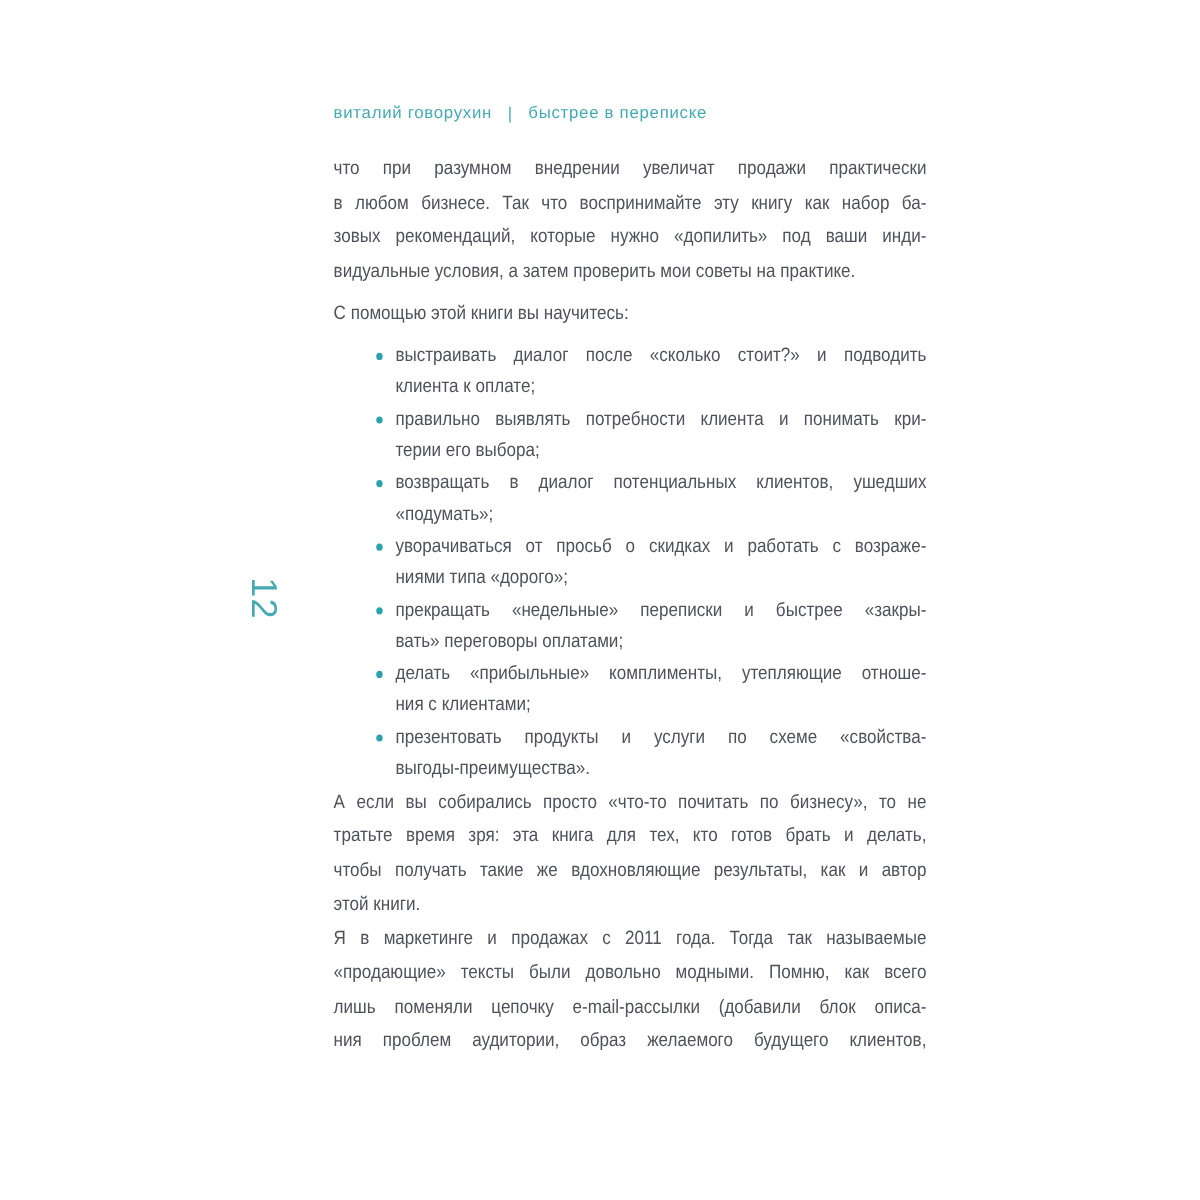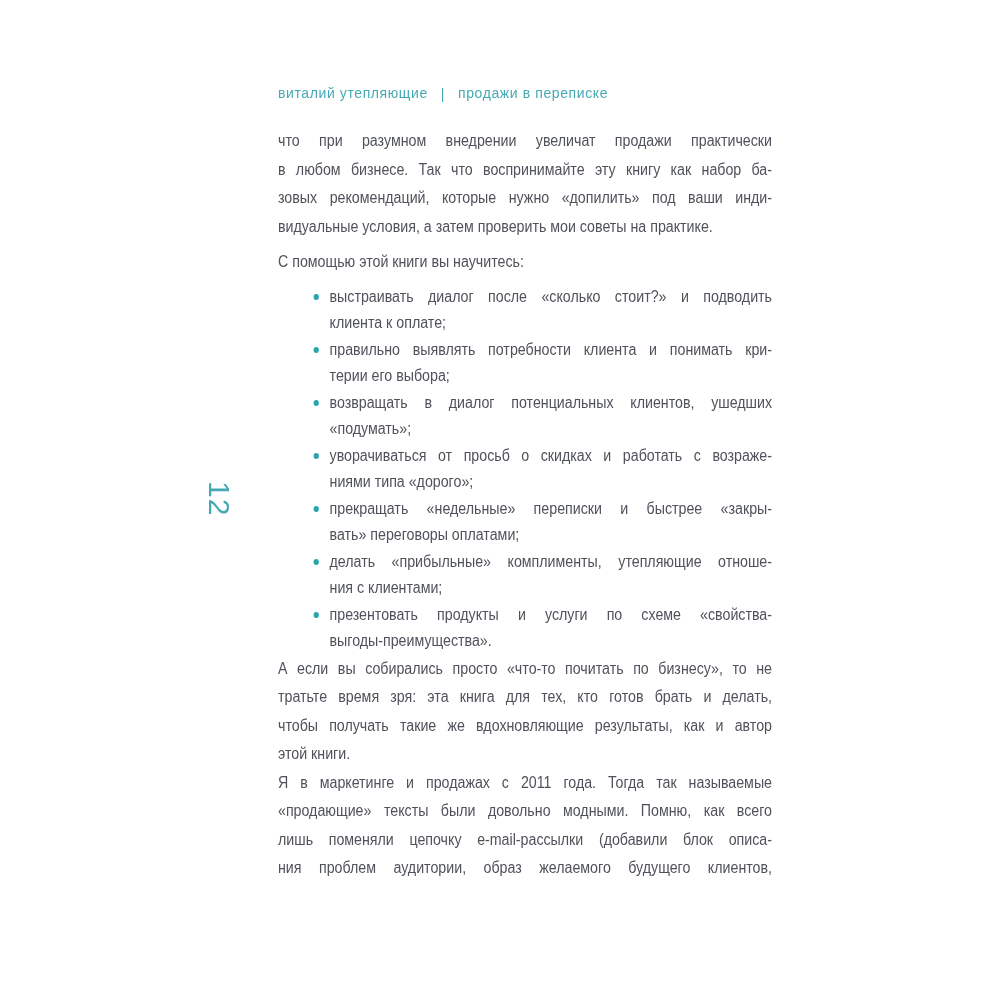--- a/index.html
+++ b/index.html
@@ -48,21 +48,21 @@
     background:var(--dot,#2aa3ae);margin:10px 0 0 40px;
   }
   .btext{flex:1 1 auto;margin-left:12px;min-width:0;}
 </style>
 </head>
 <body>
 
 <div class="page">
 
   <div class="running-head">
-    <span>виталий утепляющие</span><span class="sep">|</span><span>продажи в переписке</span>
+    <span>виталий говорухин</span><span class="sep">|</span><span>быстрее в переписке</span>
   </div>
 
   <div class="pagenum">12</div>
 
   <div class="textcol">
 
     <div class="para">
         <div class="line just">что при разумном внедрении увеличат продажи практически</div>
         <div class="line just">в любом бизнесе. Так что воспринимайте эту книгу как набор ба-</div>
         <div class="line just">зовых рекомендаций, которые нужно «допилить» под ваши инди-</div>

